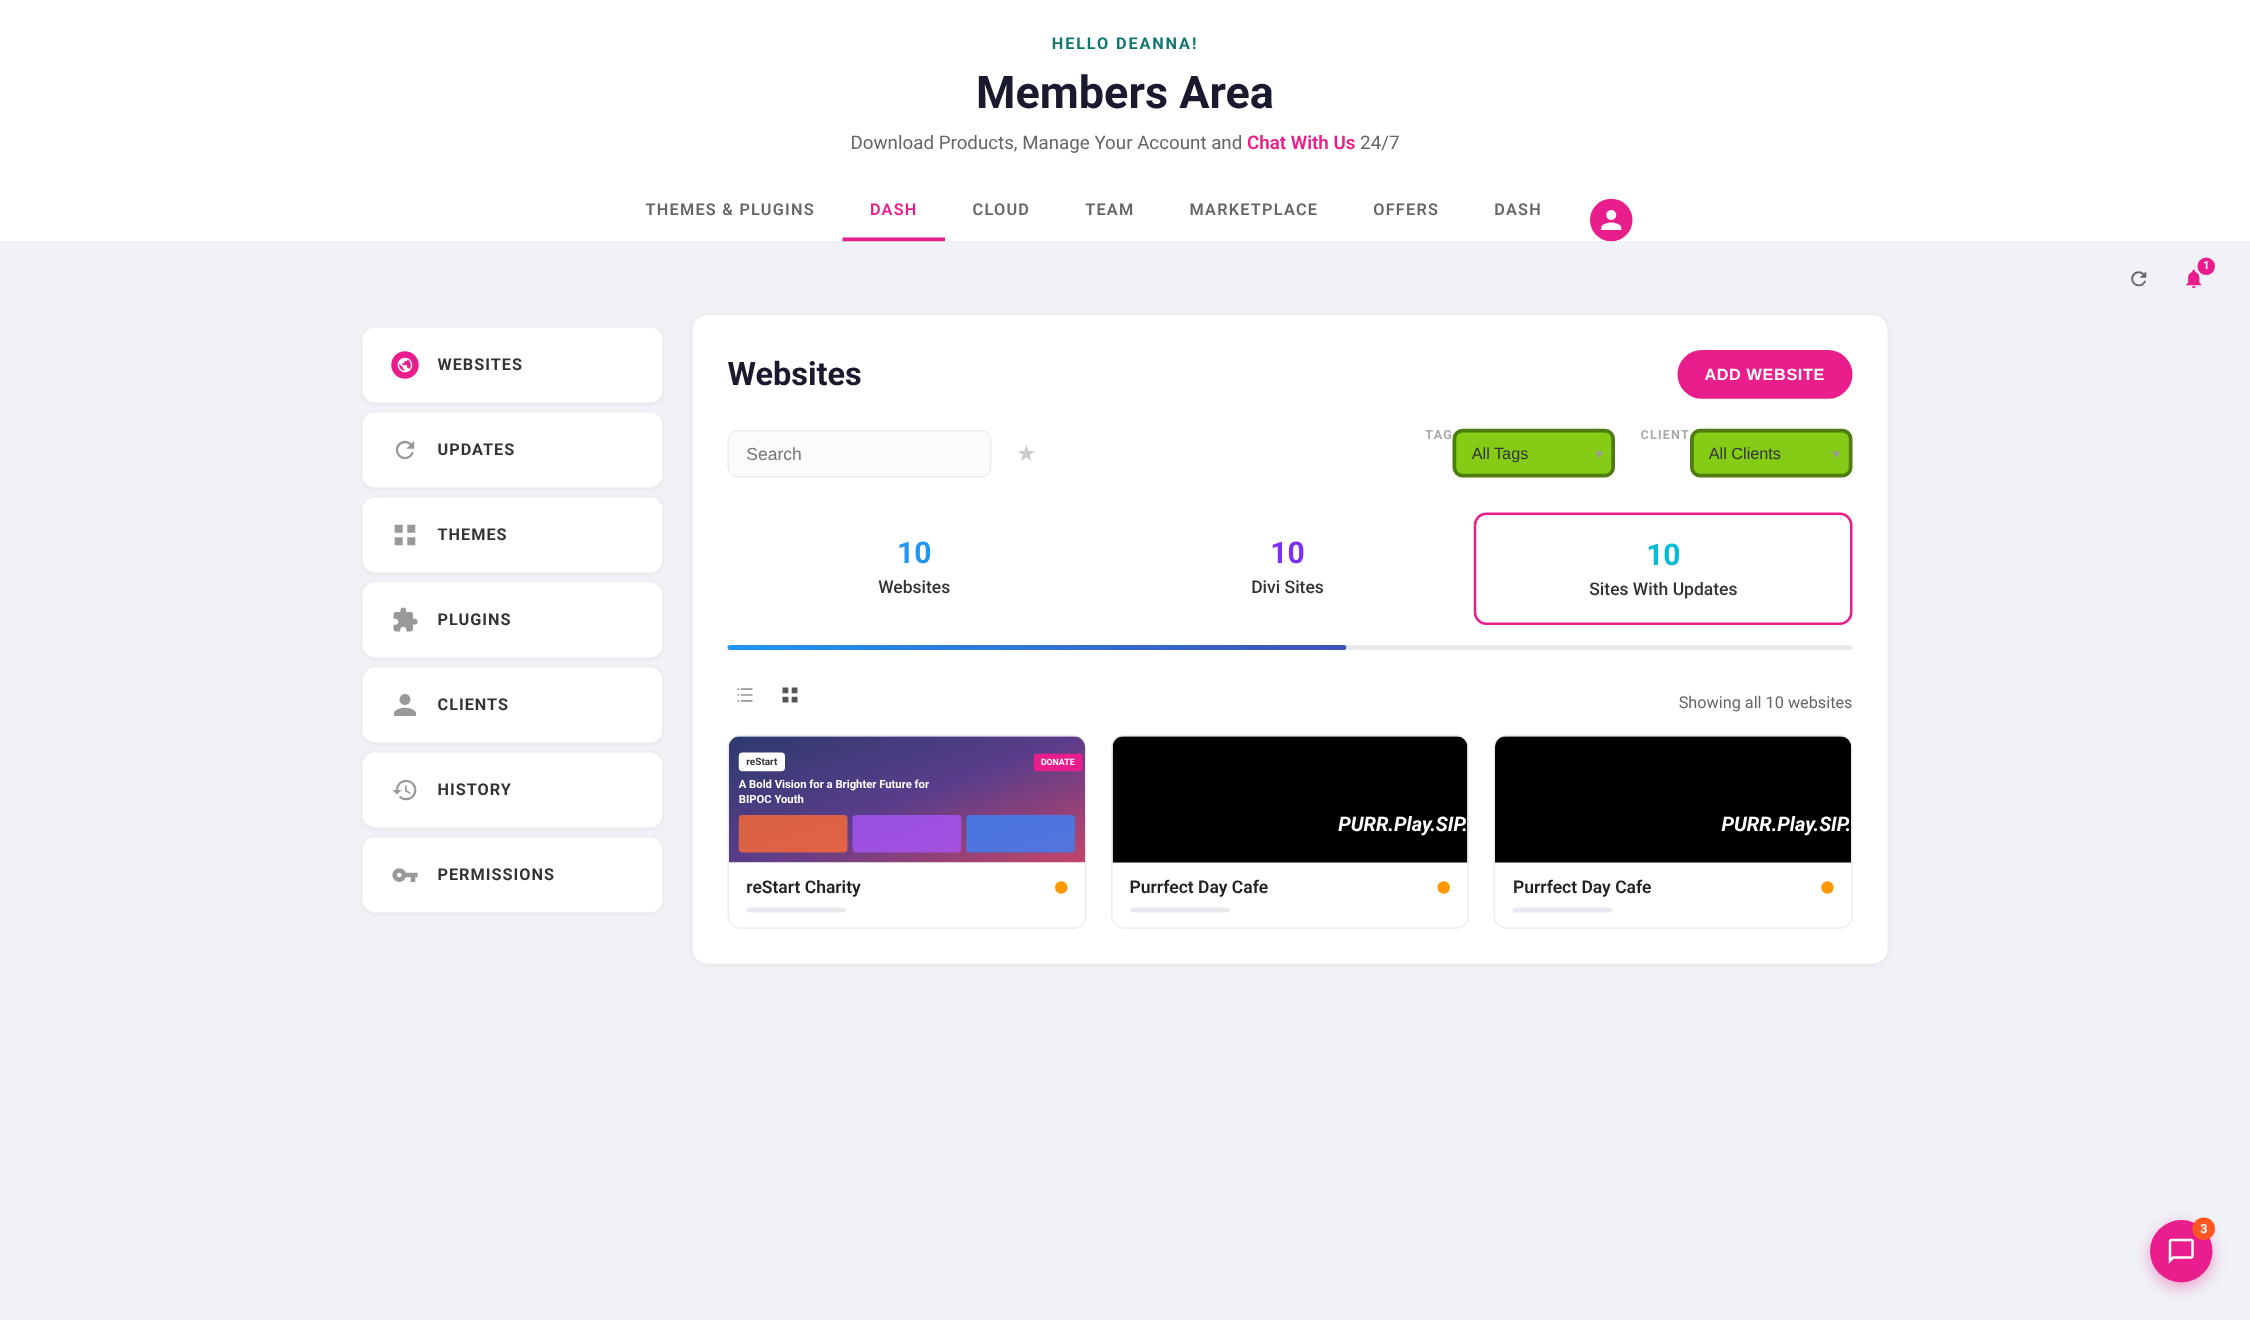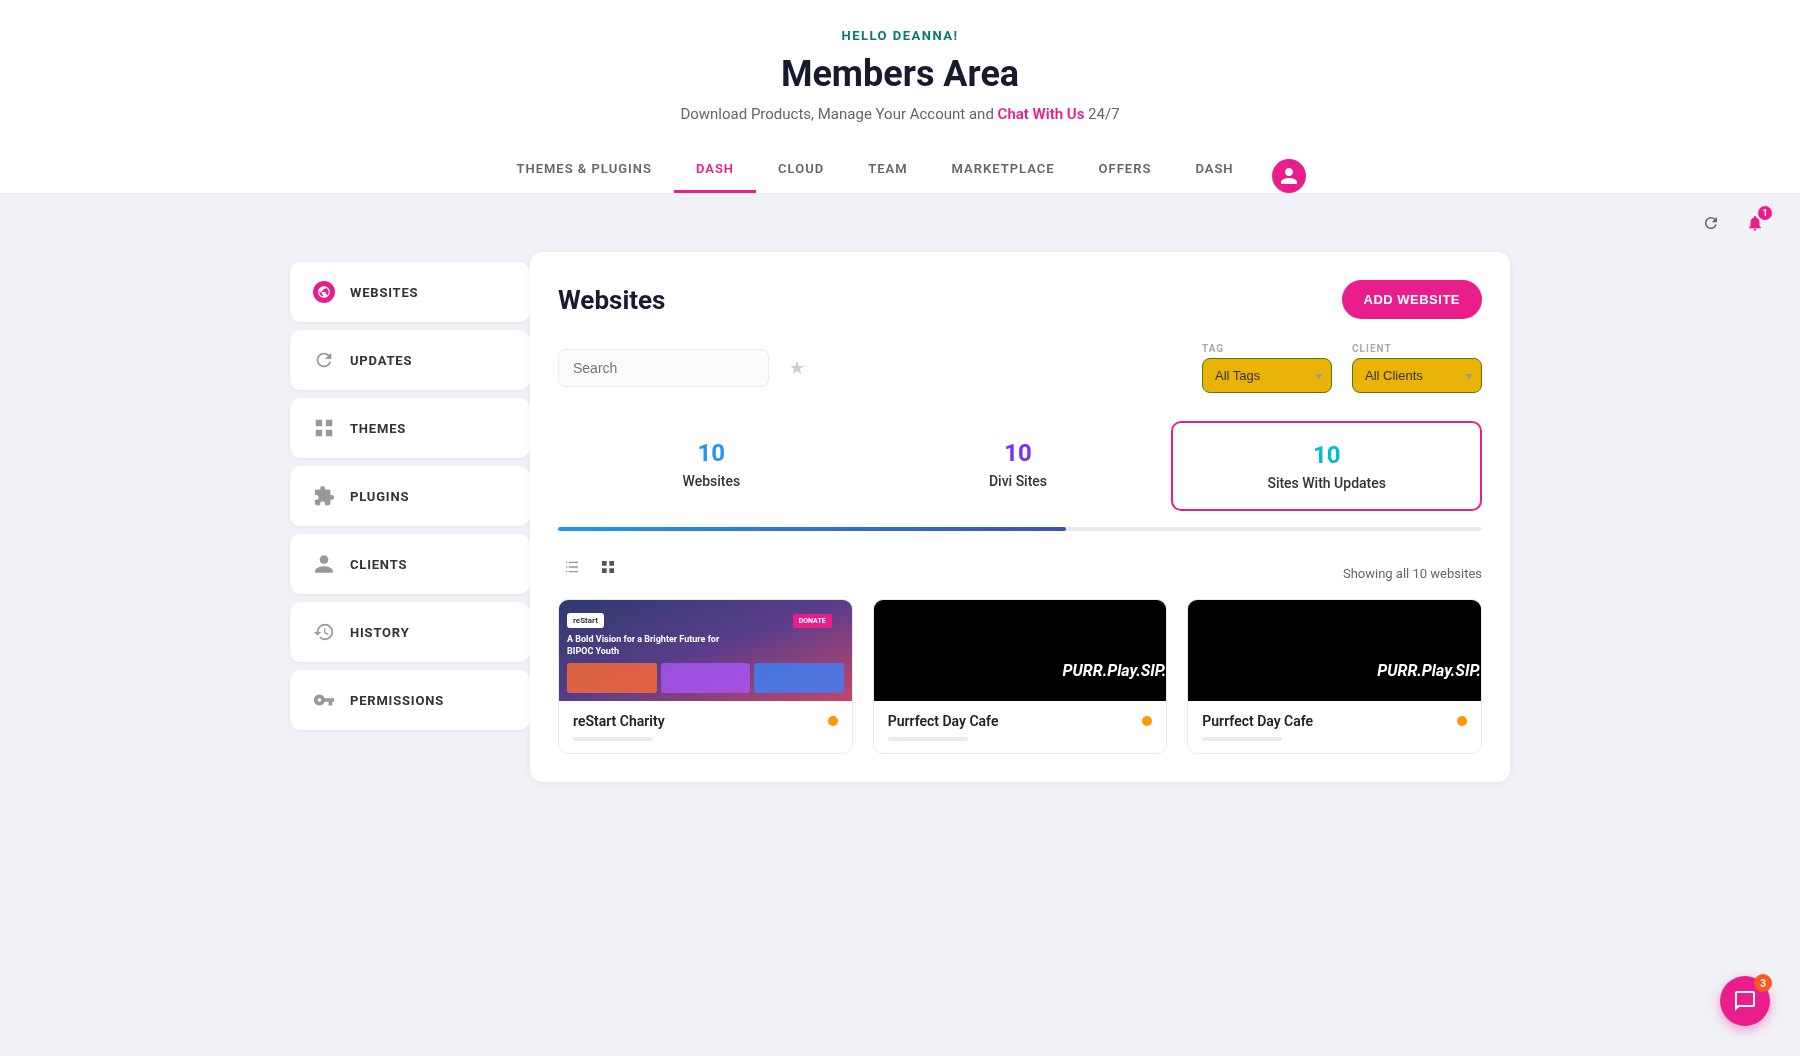--- a/index.html
+++ b/index.html
@@ -18,21 +18,21 @@
     .nav-tab.active { color: #e91e8c; border-bottom: 3px solid #e91e8c; }
     .nav-avatar { width: 34px; height: 34px; border-radius: 50%; background: #e91e8c; display: flex; align-items: center; justify-content: center; margin-left: 16px; cursor: pointer; }
     .nav-avatar svg { width: 20px; height: 20px; fill: white; }
 
     
     .toolbar-row { display: flex; justify-content: flex-end; align-items: center; padding: 14px 30px; background: #f0f2f7; gap: 14px; }
     .toolbar-icon { width: 30px; height: 30px; display: flex; align-items: center; justify-content: center; cursor: pointer; color: #555; position: relative; }
     .notif-badge { position: absolute; top: -2px; right: -2px; background: #e91e8c; color: white; border-radius: 50%; width: 14px; height: 14px; font-size: 9px; display: flex; align-items: center; justify-content: center; font-weight: 700; }
 
     
-    .main-layout { display: flex; max-width: 1280px; margin: 0 auto; padding: 0 30px 40px 30px; }
+    .main-layout { display: flex; max-width: 1280px; margin: 0 auto; padding: 0 30px 40px 30px; gap: 24px; }
 
     
     .sidebar { width: 240px; flex-shrink: 0; display: flex; flex-direction: column; gap: 8px; padding-top: 10px; }
     .sidebar-item { background: #fff; border-radius: 10px; padding: 16px 20px; display: flex; align-items: center; gap: 12px; cursor: pointer; box-shadow: 0 1px 4px rgba(0,0,0,0.06); transition: background 0.15s; }
     .sidebar-item.active { background: #fff; }
     .sidebar-item-icon { width: 28px; height: 28px; display: flex; align-items: center; justify-content: center; flex-shrink: 0; }
     .sidebar-item-label { font-size: 13px; font-weight: 700; letter-spacing: 0.8px; color: #333; }
     .icon-globe { width: 22px; height: 22px; border-radius: 50%; background: #e91e8c; display: flex; align-items: center; justify-content: center; }
     .icon-globe svg { fill: white; width: 14px; height: 14px; }
 
@@ -42,24 +42,24 @@
 
     
     .websites-header { display: flex; justify-content: space-between; align-items: center; margin-bottom: 24px; }
     .websites-title { font-size: 26px; font-weight: 700; color: #1a1a2e; }
     .add-website-btn { background: #e91e8c; color: white; border: none; padding: 12px 22px; border-radius: 30px; font-size: 13px; font-weight: 700; letter-spacing: 0.5px; cursor: pointer; }
 
     
     .filters-row { display: flex; align-items: center; gap: 14px; margin-bottom: 28px; }
     .search-input { flex: 0 0 200px; padding: 10px 14px; border: 1px solid #e8eaf0; border-radius: 8px; font-size: 14px; color: #888; background: #fafbfc; }
     .star-btn { background: none; border: none; cursor: pointer; color: #ccc; font-size: 18px; padding: 6px; }
-    .filter-select { padding: 9px 32px 9px 12px; border: 1px solid #4d7c0f; border-radius: 8px; font-size: 13px; color: #333; background: #eab308; appearance: none; cursor: pointer; min-width: 130px; }
+    .filter-select { padding: 9px 32px 9px 12px; border: 3px solid #4d7c0f; border-radius: 8px; font-size: 13px; color: #333; background: #84cc16; appearance: none; cursor: pointer; min-width: 130px; }
     .select-wrapper { position: relative; display: inline-block; }
     .select-wrapper::after { content: '▾'; position: absolute; right: 10px; top: 50%; transform: translateY(-50%); pointer-events: none; color: #999; font-size: 12px; }
-    .filter-tag-group { display: flex; flex-direction: column; justify-content: space-between; }
+    .filter-tag-group { display: flex; flex-direction: row; justify-content: space-between; }
     .filter-tag-label { font-size: 10px; font-weight: 700; letter-spacing: 1px; color: #aaa; margin-bottom: 4px; }
 
     
     .stats-row { display: flex; align-items: stretch; margin-bottom: 16px; }
     .stat-item { flex: 1; text-align: center; padding: 18px; cursor: pointer; }
     .stat-item.highlighted { border: 2px solid #e91e8c; border-radius: 10px; }
     .stat-number { font-size: 24px; font-weight: 700; margin-bottom: 6px; }
     .stat-number.blue { color: #2196f3; }
     .stat-number.purple { color: #7b2ff7; }
     .stat-number.cyan { color: #00bcd4; }
@@ -91,21 +91,21 @@
     
     .chat-bubble { position: fixed; bottom: 30px; right: 30px; width: 50px; height: 50px; background: #e91e8c; border-radius: 50%; display: flex; align-items: center; justify-content: center; cursor: pointer; box-shadow: 0 4px 12px rgba(233,30,140,0.4); }
     .chat-bubble svg { fill: white; width: 24px; height: 24px; }
     .chat-badge { position: absolute; top: -2px; right: -2px; background: #ff5722; color: white; border-radius: 50%; width: 18px; height: 18px; font-size: 10px; display: flex; align-items: center; justify-content: center; font-weight: 700; }
 
     
     .restart-mock { width: 100%; height: 100%; background: linear-gradient(160deg, #2d3a6e 0%, #5a3d8a 50%, #c44569 100%); position: relative; overflow: hidden; padding: 8px; }
     .restart-logo { background: white; display: inline-flex; align-items: center; gap: 4px; padding: 3px 6px; border-radius: 3px; margin-bottom: 6px; }
     .restart-logo-text { font-size: 8px; font-weight: 700; color: #333; }
     .restart-headline { color: white; font-size: 9px; font-weight: 700; line-height: 1.3; max-width: 60%; }
-    .restart-cta { position: absolute; right: 20px; top: 14px; background: #e91e8c; color: white; font-size: 7px; padding: 3px 6px; border-radius: 2px; font-weight: 700; }
+    .restart-cta { position: absolute; right: 2px; top: 14px; background: #e91e8c; color: white; font-size: 7px; padding: 3px 6px; border-radius: 2px; font-weight: 700; }
     .restart-bottom { position: absolute; bottom: 8px; left: 8px; right: 8px; display: flex; gap: 4px; }
     .restart-block { flex: 1; height: 30px; border-radius: 3px; }
 
     .nav-tabs-wrapper { display: flex; justify-content: center; align-items: center; }
   </style>
 </head>
 <body>
 
 <div class="top-header">
   <div class="hello-text">HELLO DEANNA!</div>

